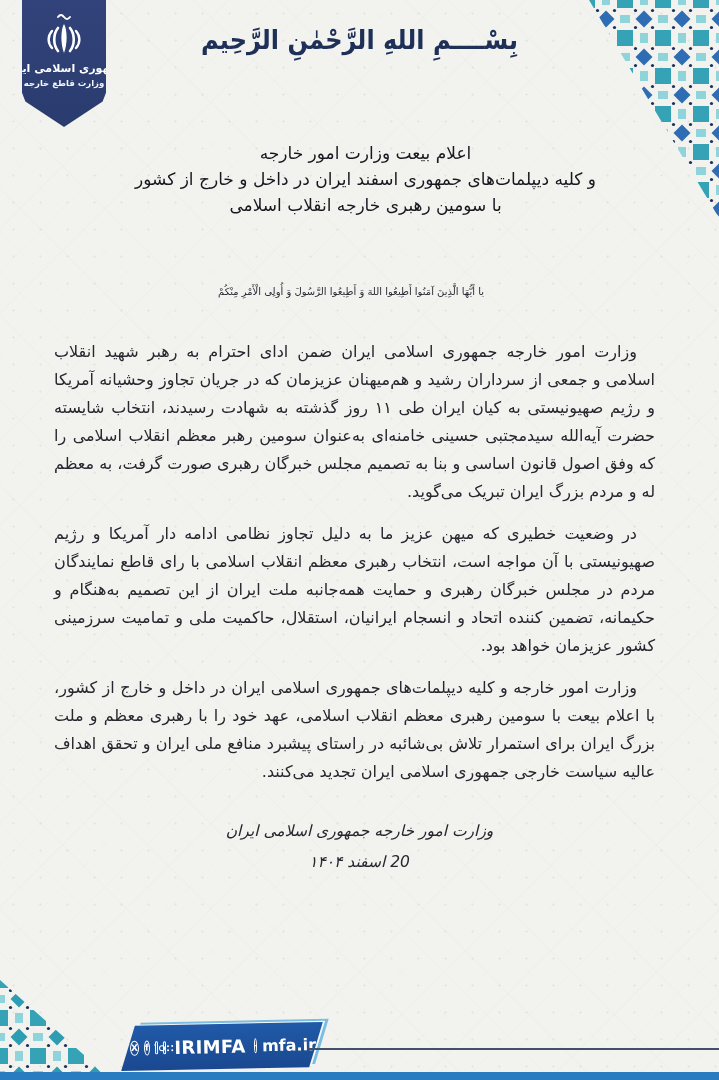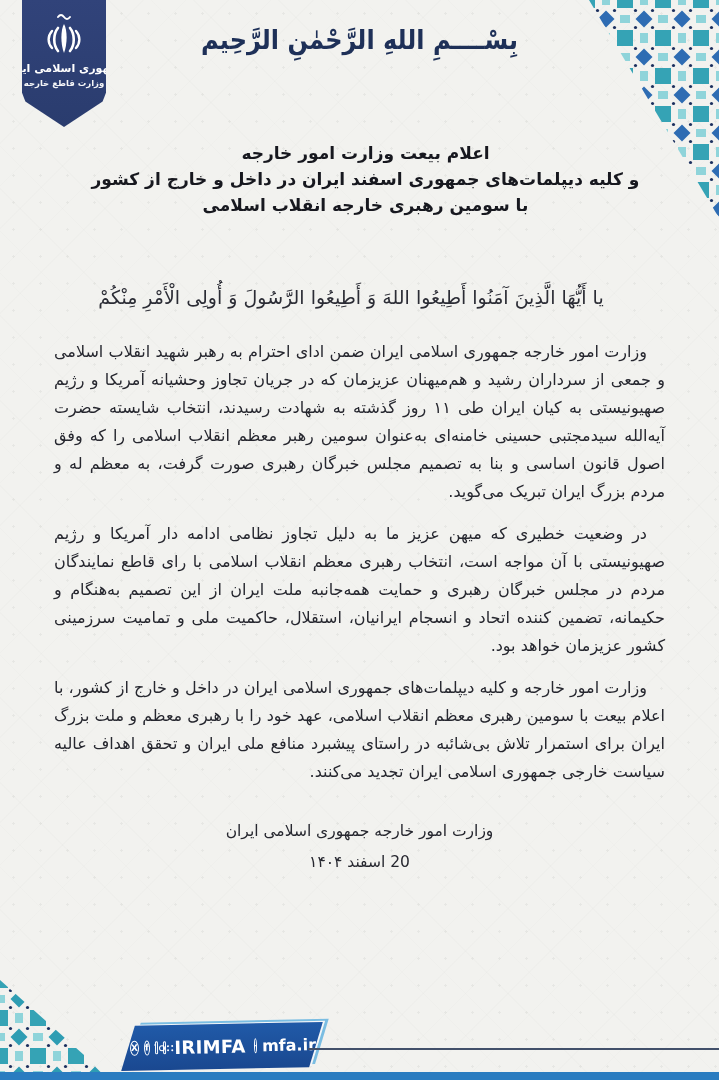--- a/index.html
+++ b/index.html
@@ -30,39 +30,39 @@
   .shield .org2{font-size:8.5px;font-weight:bold;margin-top:3px;opacity:.95;white-space:nowrap;}
   
   .bismillah{
     position:absolute;top:26px;left:0;right:0;text-align:center;
     font-size:24px;font-weight:bold;color:#1e3058;
     transform:scaleY(1.12);letter-spacing:-1px;
   }
   
   .doc-title{
     position:absolute;top:140px;left:0;right:0;text-align:center;direction:rtl;
-    font-size:17px;font-weight:bold;line-height:26px;color:#17181f;margin-left:12px;
+    font-size:17px;font-weight:normal;line-height:26px;color:#17181f;margin-left:12px;
   }
   
   .verse{
     position:absolute;top:286px;left:0;right:17px;text-align:center;direction:rtl;
-    font-size:19px;color:#2b2c35;
+    font-size:10px;color:#2b2c35;
   }
   
   .body-text{
-    position:absolute;top:338px;left:54px;right:54px;direction:rtl;
+    position:absolute;top:338px;left:54px;right:64px;direction:rtl;
   }
   .body-text p{
     margin:0 0 14px 0;font-size:16px;line-height:28px;
     text-align:justify;text-indent:18px;color:#26272f;
   }
   
   .signature{
     position:absolute;top:816px;left:0;right:0;text-align:center;direction:rtl;
-    font-size:15.5px;line-height:31px;color:#26272f;
+    font-size:15.5px;line-height:31px;color:#26272f;font-style:italic;
   }
   
   .rule-line{position:absolute;top:1048px;left:308px;right:0;height:2px;background:#42506a;}
   .bottom-strip{position:absolute;bottom:0;left:0;width:100%;height:8px;background:#2a7cc0;}
   .banner{position:absolute;top:1024px;left:128px;width:188px;height:45px;transform:rotate(-1.2deg);}
   .banner .layer{position:absolute;inset:0;transform:skewX(-18deg);}
   .banner .accent{background:#7abde2;transform:skewX(-18deg) translate(5px,-3px);}
   .banner .gap{background:#f4f6f8;transform:skewX(-18deg) translate(2px,-1px);}
   .banner .navy{background:linear-gradient(180deg,#205aa8,#1a4890);}
   .banner .content{

